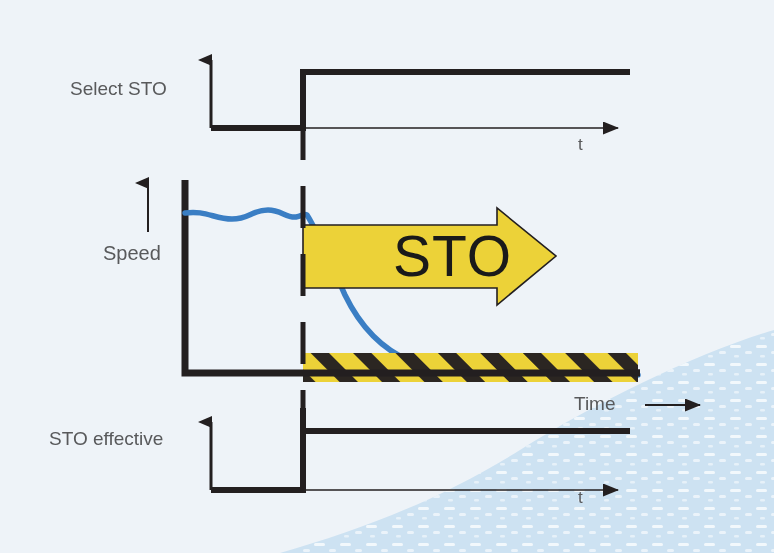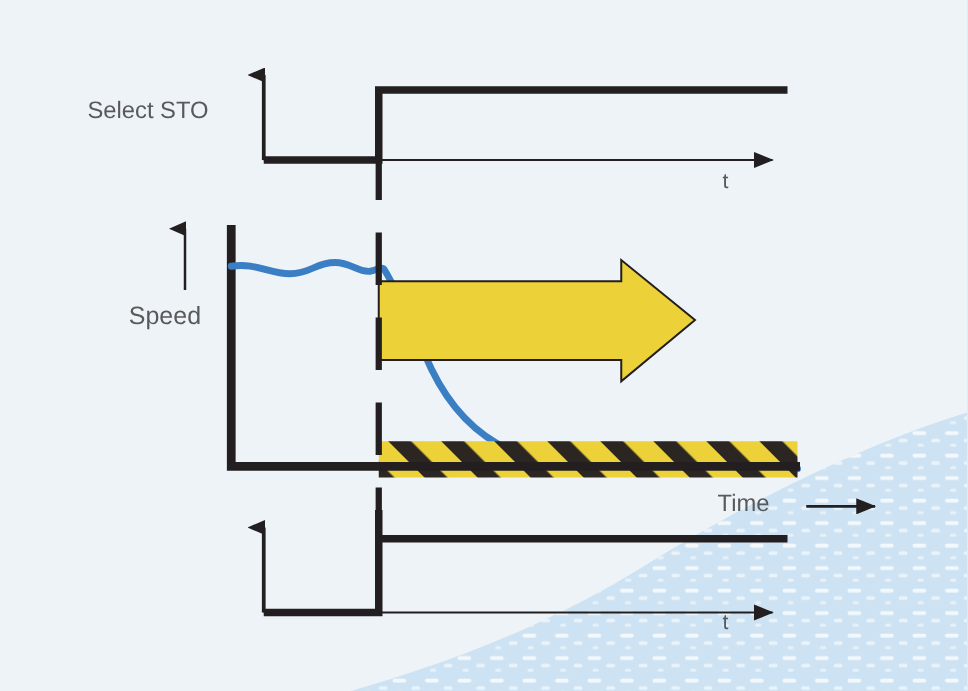--- a/index.html
+++ b/index.html
@@ -128,17 +128,19 @@
       <line x1="211" y1="490" x2="618" y2="490" stroke="#231f20" stroke-width="1.6" marker-end="url(#thinArrowRight)"></line>
       <path d="M211,490 L303,490 L303,431 L630,431" fill="none" stroke="#231f20" stroke-width="6" stroke-linecap="butt"></path>
       <line x1="303" y1="431" x2="303" y2="408" stroke="#231f20" stroke-width="6"></line>
     </g>
 
     <line x1="303" y1="118" x2="303" y2="470" stroke="#231f20" stroke-width="5" stroke-dasharray="42 26" stroke-linecap="butt"></line>
   </svg>
 
   <div class="lbl lbl-select-sto">Select STO</div>
   <div class="lbl lbl-speed">Speed</div>
+  <div class="lbl lbl-sto-eff">STO effective</div>
   <div class="lbl lbl-time">Time</div>
   <div class="lbl lbl-t1">t</div>
   <div class="lbl lbl-t2">t</div>
+  <div class="sto-word">STO</div>
 
 </div>
 
 </body></html>

